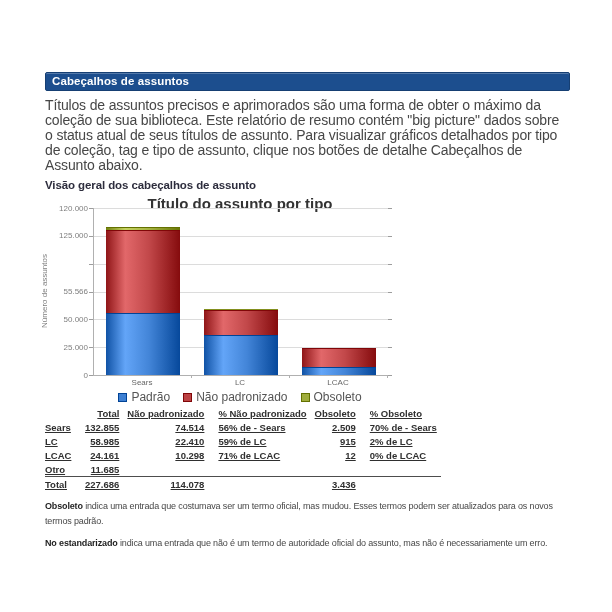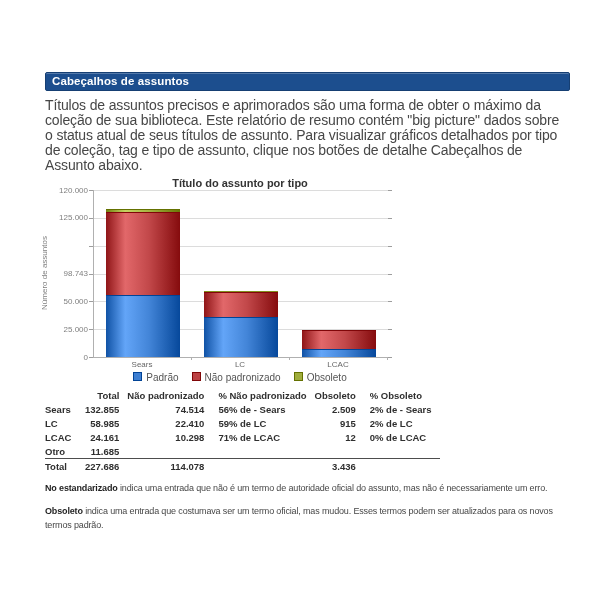--- a/index.html
+++ b/index.html
@@ -12,40 +12,40 @@
   .header-bar span{display:block;color:#ffffff;font-weight:bold;font-size:11.5px;
                    line-height:17px;padding-left:6px;letter-spacing:.1px;}
 
   .intro{margin-top:7px;width:523px;font-size:14px;line-height:15px;letter-spacing:-.15px;color:#474747;}
 
   .overview-heading{margin-top:6px;font-size:11.5px;font-weight:bold;color:#2d2d3d;letter-spacing:-.1px;}
 
   
   .chart{position:relative;margin-top:3px;height:208px;}
   .chart-title{position:absolute;left:48px;top:1px;width:294px;text-align:center;
-               font-size:11px;font-weight:bold;color:#333;}
+               font-size:15px;font-weight:bold;color:#333;}
   .plot{position:absolute;left:48px;top:14px;width:294px;height:167px;
         border-left:1px solid #b0b0b0;border-bottom:1px solid #b0b0b0;}
   .gridline{position:absolute;left:0;width:100%;height:1px;background:#dcdcdc;}
   .ytick{position:absolute;left:-5px;width:4px;height:1px;background:#9d9d9d;}
   .ytick-r{position:absolute;left:100%;width:4px;height:1px;background:#9d9d9d;}
   .ylab{position:absolute;font-size:8px;color:#7f7f7f;text-align:right;width:40px;}
   .y-axis-title{position:absolute;left:-1px;top:97px;transform:translate(-50%,-50%) rotate(-90deg);
                 font-size:8px;color:#7f7f7f;white-space:nowrap;}
   .bar{position:absolute;bottom:0;width:74px;display:flex;flex-direction:column-reverse;}
   .seg{width:100%;box-sizing:border-box;}
   .xb-tick{position:absolute;top:100%;width:1px;height:3px;background:#b0b0b0;}
   .xlab{position:absolute;top:184px;width:80px;text-align:center;font-size:8px;color:#666;}
   .legend{position:absolute;left:48px;top:196px;width:294px;display:flex;
           justify-content:center;align-items:center;gap:13px;}
-  .legend-item{display:flex;font-size:10px;color:#555;}
+  .legend-item{display:flex;align-items:center;font-size:12px;color:#555;}
   .swatch{width:7px;height:7px;margin-right:4px;display:inline-block;}
 
   
-  table.stats{margin-top:4px;border-collapse:collapse;font-size:9.5px;color:#2f2f2f;}
+  table.stats{margin-top:4px;border-collapse:collapse;font-size:9.5px;color:#2f2f2f;text-decoration:underline;}
   table.stats th,table.stats td{padding:1.5px 4px;font-weight:bold;white-space:nowrap;}
   table.stats th{text-align:left;}
   table.stats th.num,table.stats td.num{text-align:right;}
   table.stats td.pct,table.stats th.pct{text-align:left;padding-left:10px;}
   table.stats td.label{text-align:left;padding-left:0;}
   tr.total-row td{border-top:1px solid #4d4d4d;}
 
   .note{margin-top:8px;width:523px;font-size:9px;line-height:14.5px;letter-spacing:-.15px;color:#474747;}
   .note b{color:#1f1f1f;}
 </style>
@@ -54,40 +54,41 @@
 
 <div class="page">
   <div class="content">
 
     <div class="header-bar">
       <span>Cabeçalhos de assuntos</span>
     </div>
 
     <div class="intro">Títulos de assuntos precisos e aprimorados são uma forma de obter o máximo da coleção de sua biblioteca. Este relatório de resumo contém "big picture" dados sobre o status atual de seus títulos de assunto. Para visualizar gráficos detalhados por tipo de coleção, tag e tipo de assunto, clique nos botões de detalhe Cabeçalhos de Assunto abaixo.</div>
 
+    <div class="overview-heading">Visão geral dos cabeçalhos de assunto</div>
 
     <div class="chart">
       <div class="chart-title">Título do assunto por tipo</div>
       <div class="y-axis-title">Número de assuntos</div>
       <div class="plot" id="plot">
           <div class="ytick" style="top: 167px;"></div>
           <div class="ytick-r" style="top: 167px;"></div>
           <div class="ylab" style="left: -46px; top: 162.5px;">0</div>
           <div class="gridline" style="top: 139.167px;"></div>
           <div class="ytick" style="top: 139.167px;"></div>
           <div class="ytick-r" style="top: 139.167px;"></div>
           <div class="ylab" style="left: -46px; top: 134.667px;">25.000</div>
           <div class="gridline" style="top: 111.333px;"></div>
           <div class="ytick" style="top: 111.333px;"></div>
           <div class="ytick-r" style="top: 111.333px;"></div>
           <div class="ylab" style="left: -46px; top: 106.833px;">50.000</div>
           <div class="gridline" style="top: 83.5px;"></div>
           <div class="ytick" style="top: 83.5px;"></div>
           <div class="ytick-r" style="top: 83.5px;"></div>
-          <div class="ylab" style="left: -46px; top: 79px;">98.743</div>
+          <div class="ylab" style="left: -46px; top: 79px;">55.566</div>
           <div class="gridline" style="top: 55.6667px;"></div>
           <div class="ytick" style="top: 55.6667px;"></div>
           <div class="ytick-r" style="top: 55.6667px;"></div>
           <div class="ylab" style="left: -46px; top: 51.1667px; padding-left: 48px;">100.000</div>
           <div class="gridline" style="top: 27.8333px;"></div>
           <div class="ytick" style="top: 27.8333px;"></div>
           <div class="ytick-r" style="top: 27.8333px;"></div>
           <div class="ylab" style="left: -46px; top: 23.3333px;">125.000</div>
           <div class="gridline" style="top: 0px;"></div>
           <div class="ytick" style="top: 0px;"></div>
@@ -151,21 +152,21 @@
             <th class="pct">% Obsoleto</th>
           </tr>
         </thead>
       <tbody id="tbody">
           <tr>
             <td class="label">Sears</td>
             <td class="num">132.855</td>
             <td class="num">74.514</td>
             <td class="pct">56% de - Sears</td>
             <td class="num">2.509</td>
-            <td class="pct">2% de - Sears</td>
+            <td class="pct">70% de - Sears</td>
           </tr>
           <tr>
             <td class="label">LC</td>
             <td class="num">58.985</td>
             <td class="num">22.410</td>
             <td class="pct">59% de LC</td>
             <td class="num">915</td>
             <td class="pct">2% de LC</td>
           </tr>
           <tr>
@@ -189,20 +190,20 @@
             <td class="num">227.686</td>
             <td class="num">114.078</td>
             <td class="pct"></td>
             <td class="num">3.436</td>
             <td class="pct"></td>
           </tr>
         </tbody>
     </table>
 
     <div class="note">
+      <b>Obsoleto</b><span> indica uma entrada que costumava ser um termo oficial, mas mudou. Esses termos podem ser atualizados para os novos termos padrão.</span>
+    </div>
+    <div class="note">
       <b>No estandarizado</b><span> indica uma entrada que não é um termo de autoridade oficial do assunto, mas não é necessariamente um erro.</span>
-    </div>
-    <div class="note">
-      <b>Obsoleto</b><span> indica uma entrada que costumava ser um termo oficial, mas mudou. Esses termos podem ser atualizados para os novos termos padrão.</span>
     </div>
 
   </div>
 </div>
 
 </body></html>

